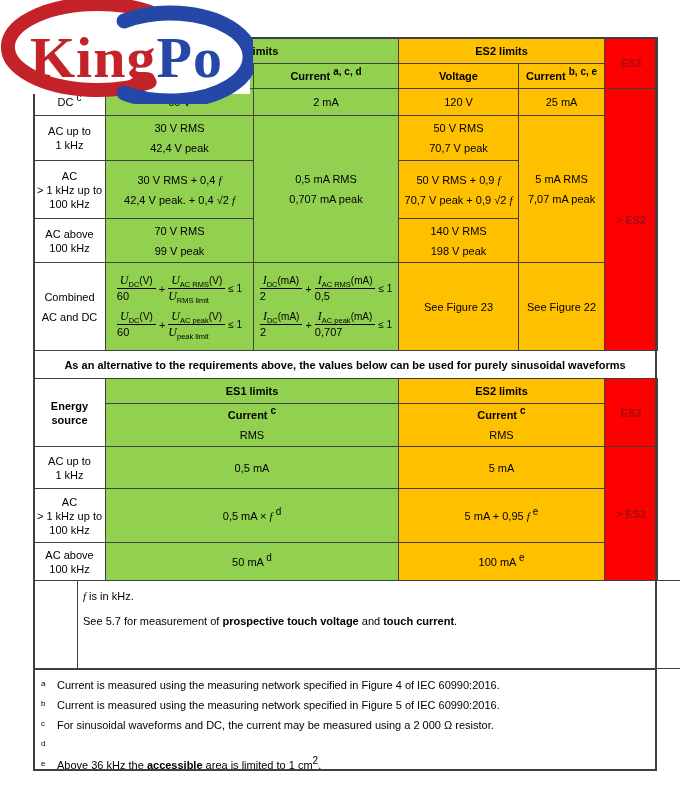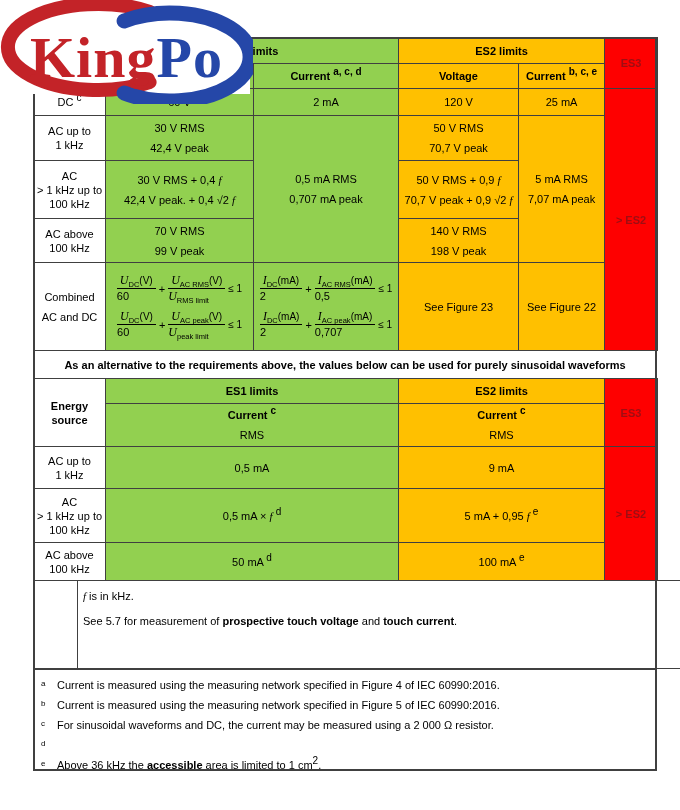--- a/index.html
+++ b/index.html
@@ -232,21 +232,21 @@
         <div class="l hb"><span>Current</span> <span class="sp">c</span></div>
         <div class="l">RMS</div>
       </td>
     </tr>
     <tr style="height:42px">
       <td class="rh">
         <div class="lt">AC up to</div>
         <div class="lt">1 kHz</div>
       </td>
       <td class="g">0,5 mA</td>
-      <td class="o">9 mA</td>
+      <td class="o">5 mA</td>
       <td class="es3" rowspan="3">&gt; ES2</td>
     </tr>
     <tr style="height:54px">
       <td class="rh">
         <div class="lt">AC</div>
         <div class="lt">&gt; 1 kHz up to</div>
         <div class="lt">100 kHz</div>
       </td>
       <td class="g"><span>0,5 mA × </span><span class="fi">f</span> <span class="sp">d</span></td>
       <td class="o"><span>5 mA + 0,95 </span><span class="fi">f</span> <span class="sp">e</span></td>

